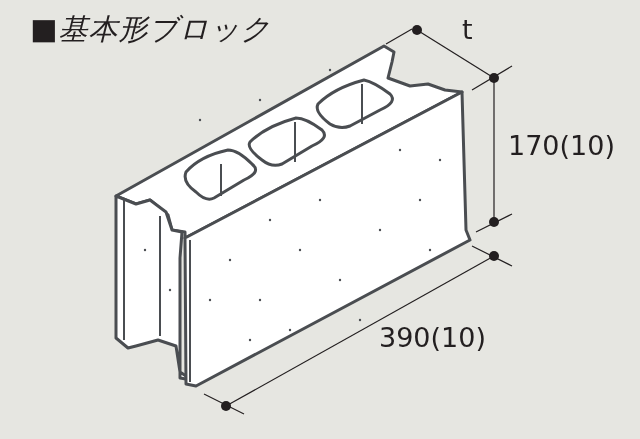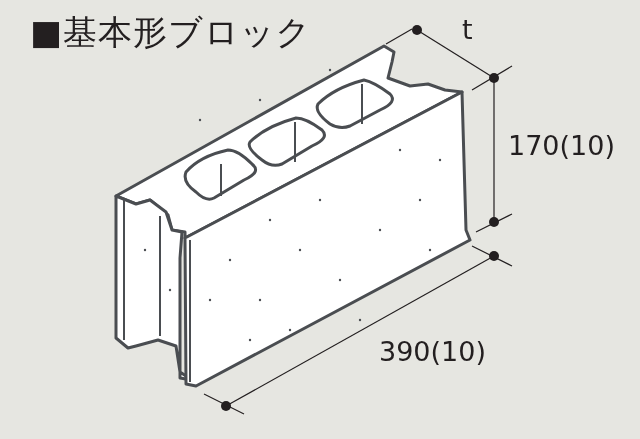--- a/index.html
+++ b/index.html
@@ -1,17 +1,17 @@
 <!DOCTYPE html>
 <html><head>
 <meta charset="utf-8">
 <style>
   html, body { margin:0; padding:0; }
   body { width:640px; height:439px; background:#e6e6e1; position:relative; overflow:hidden; font-family:"DejaVu Sans", sans-serif; }
-  .title { position:absolute; left:30px; top:10px; font-size:34px; color:#231f20; letter-spacing:1px; font-family:"DejaVu Sans", sans-serif; font-weight:normal; }
+  .title { position:absolute; left:30px; top:10px; font-size:29px; color:#231f20; letter-spacing:1px; font-family:"DejaVu Sans", sans-serif; font-weight:normal;font-style:italic; }
   svg { position:absolute; left:0; top:0; }
   .dim { position:absolute; font-size:27px; color:#231f20; font-family:"DejaVu Sans", sans-serif; }
 </style>
 </head>
 <body>
 
 <div class="title">■基本形ブロック</div>
 
 <svg width="640" height="439" viewBox="0 0 640 439">
   <g stroke="#4a4d51" stroke-width="3" stroke-linejoin="round" stroke-linecap="round" fill="#ffffff">
@@ -72,13 +72,13 @@
     <circle cx="417" cy="30" r="5"></circle>
     <circle cx="494" cy="78" r="5"></circle>
     <circle cx="494" cy="222" r="5"></circle>
     <circle cx="494" cy="256" r="5"></circle>
     <circle cx="226" cy="406" r="5"></circle>
   </g>
 </svg>
 
 <div class="dim" style="left:462px; top:14px;">t</div>
 <div class="dim" style="left:508px; top:130px;">170(10)</div>
-<div class="dim" style="left:379px; top:336px;">390(10)</div>
+<div class="dim" style="left:379px; top:322px;">390(10)</div>
 
 </body></html>

